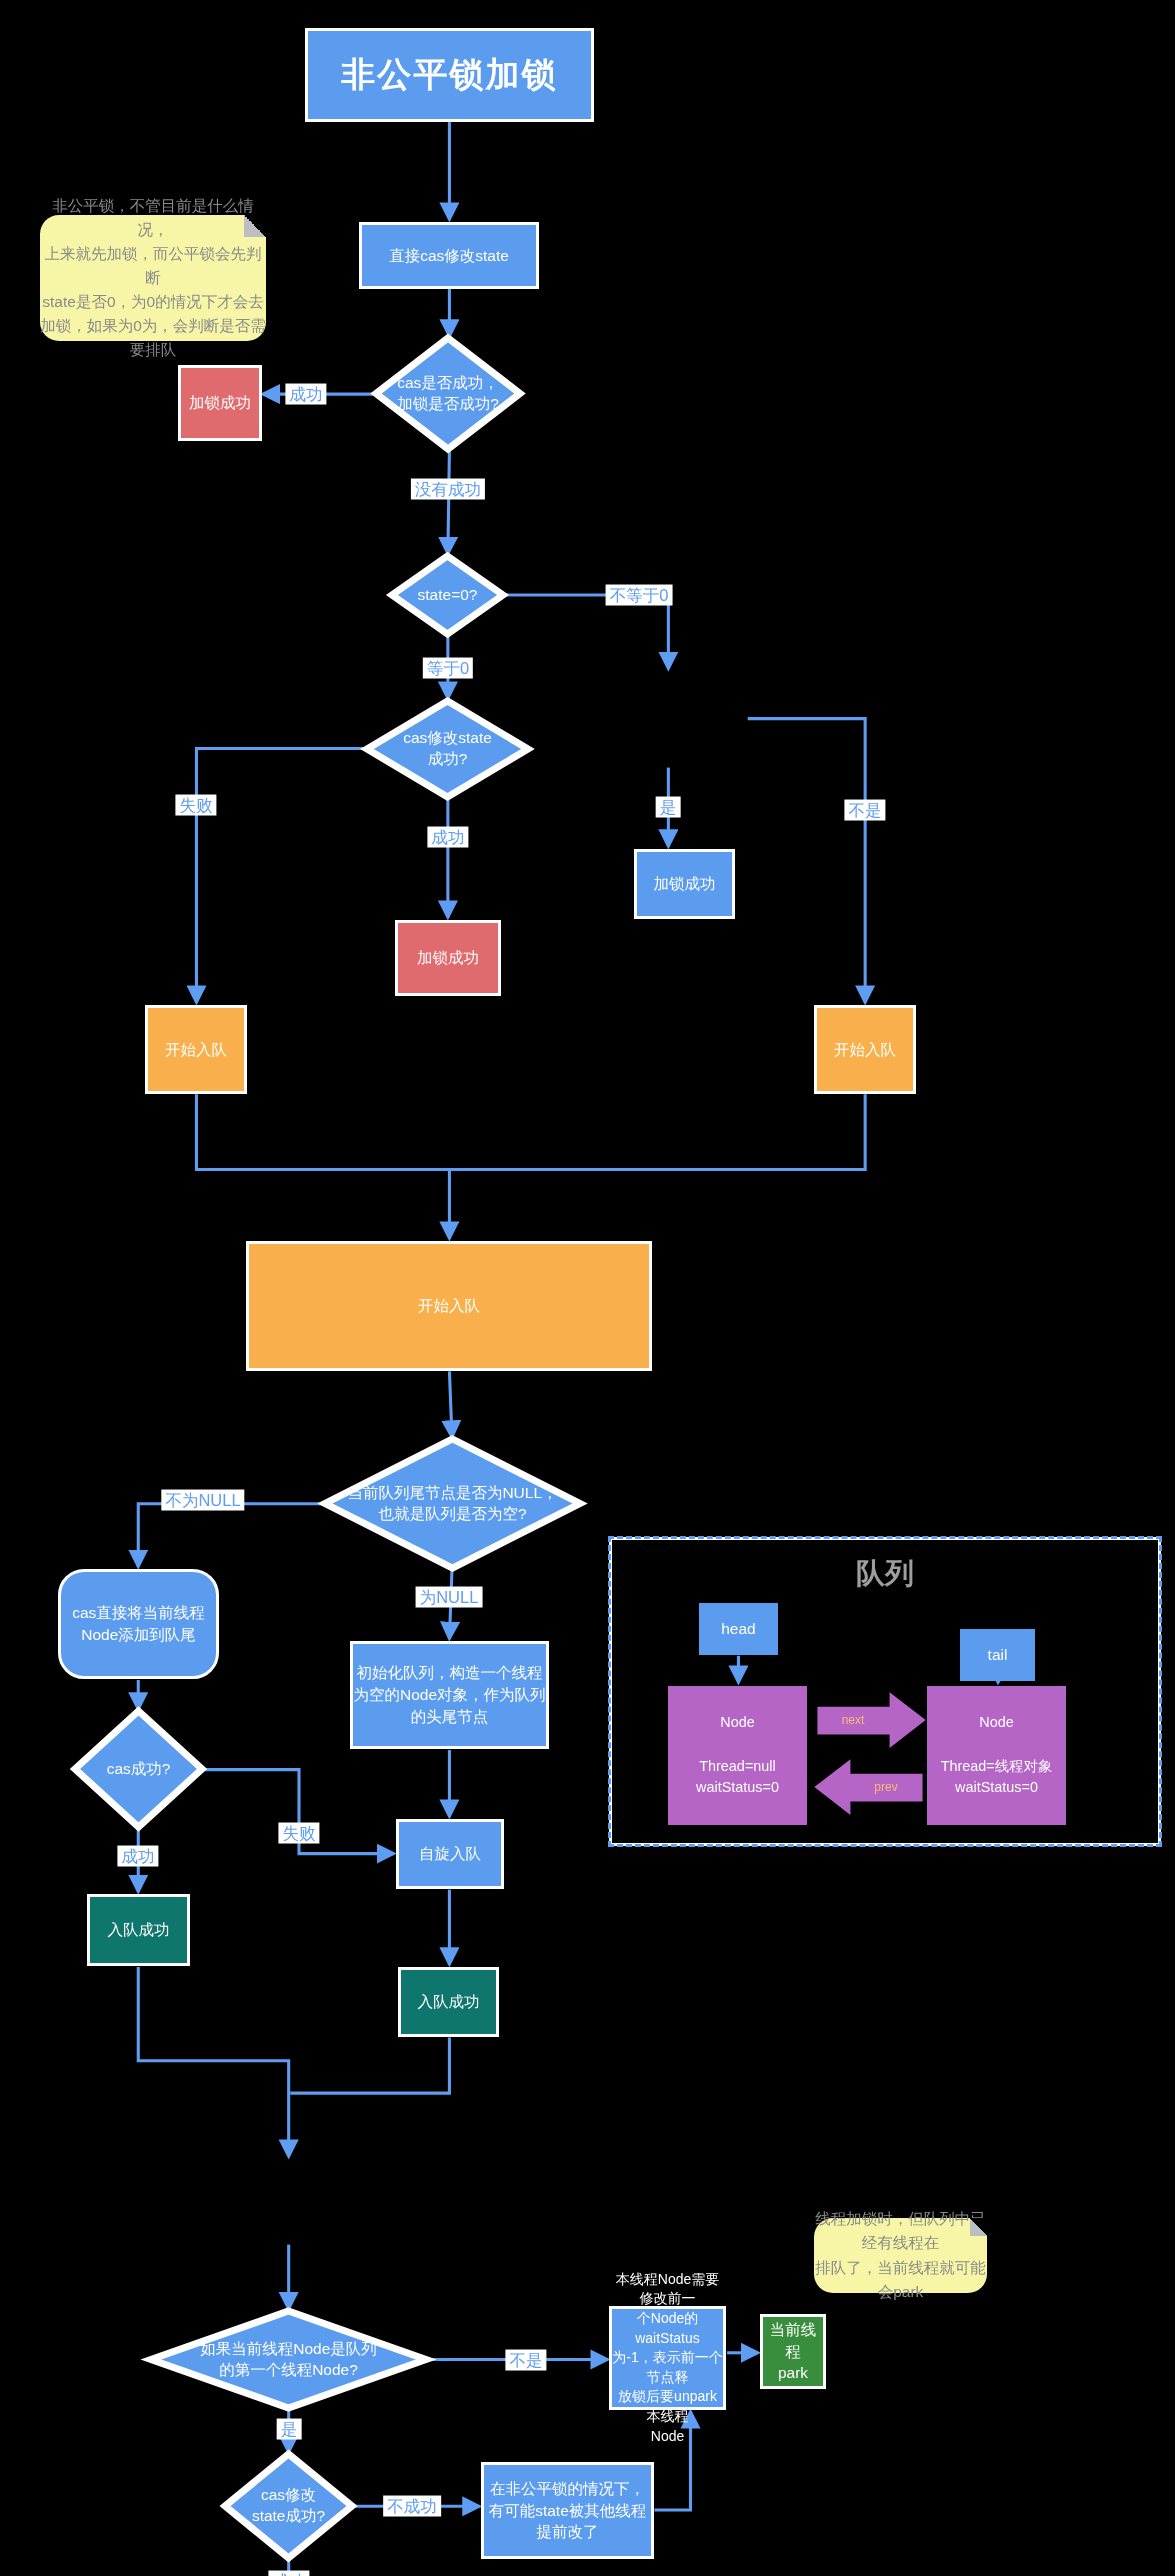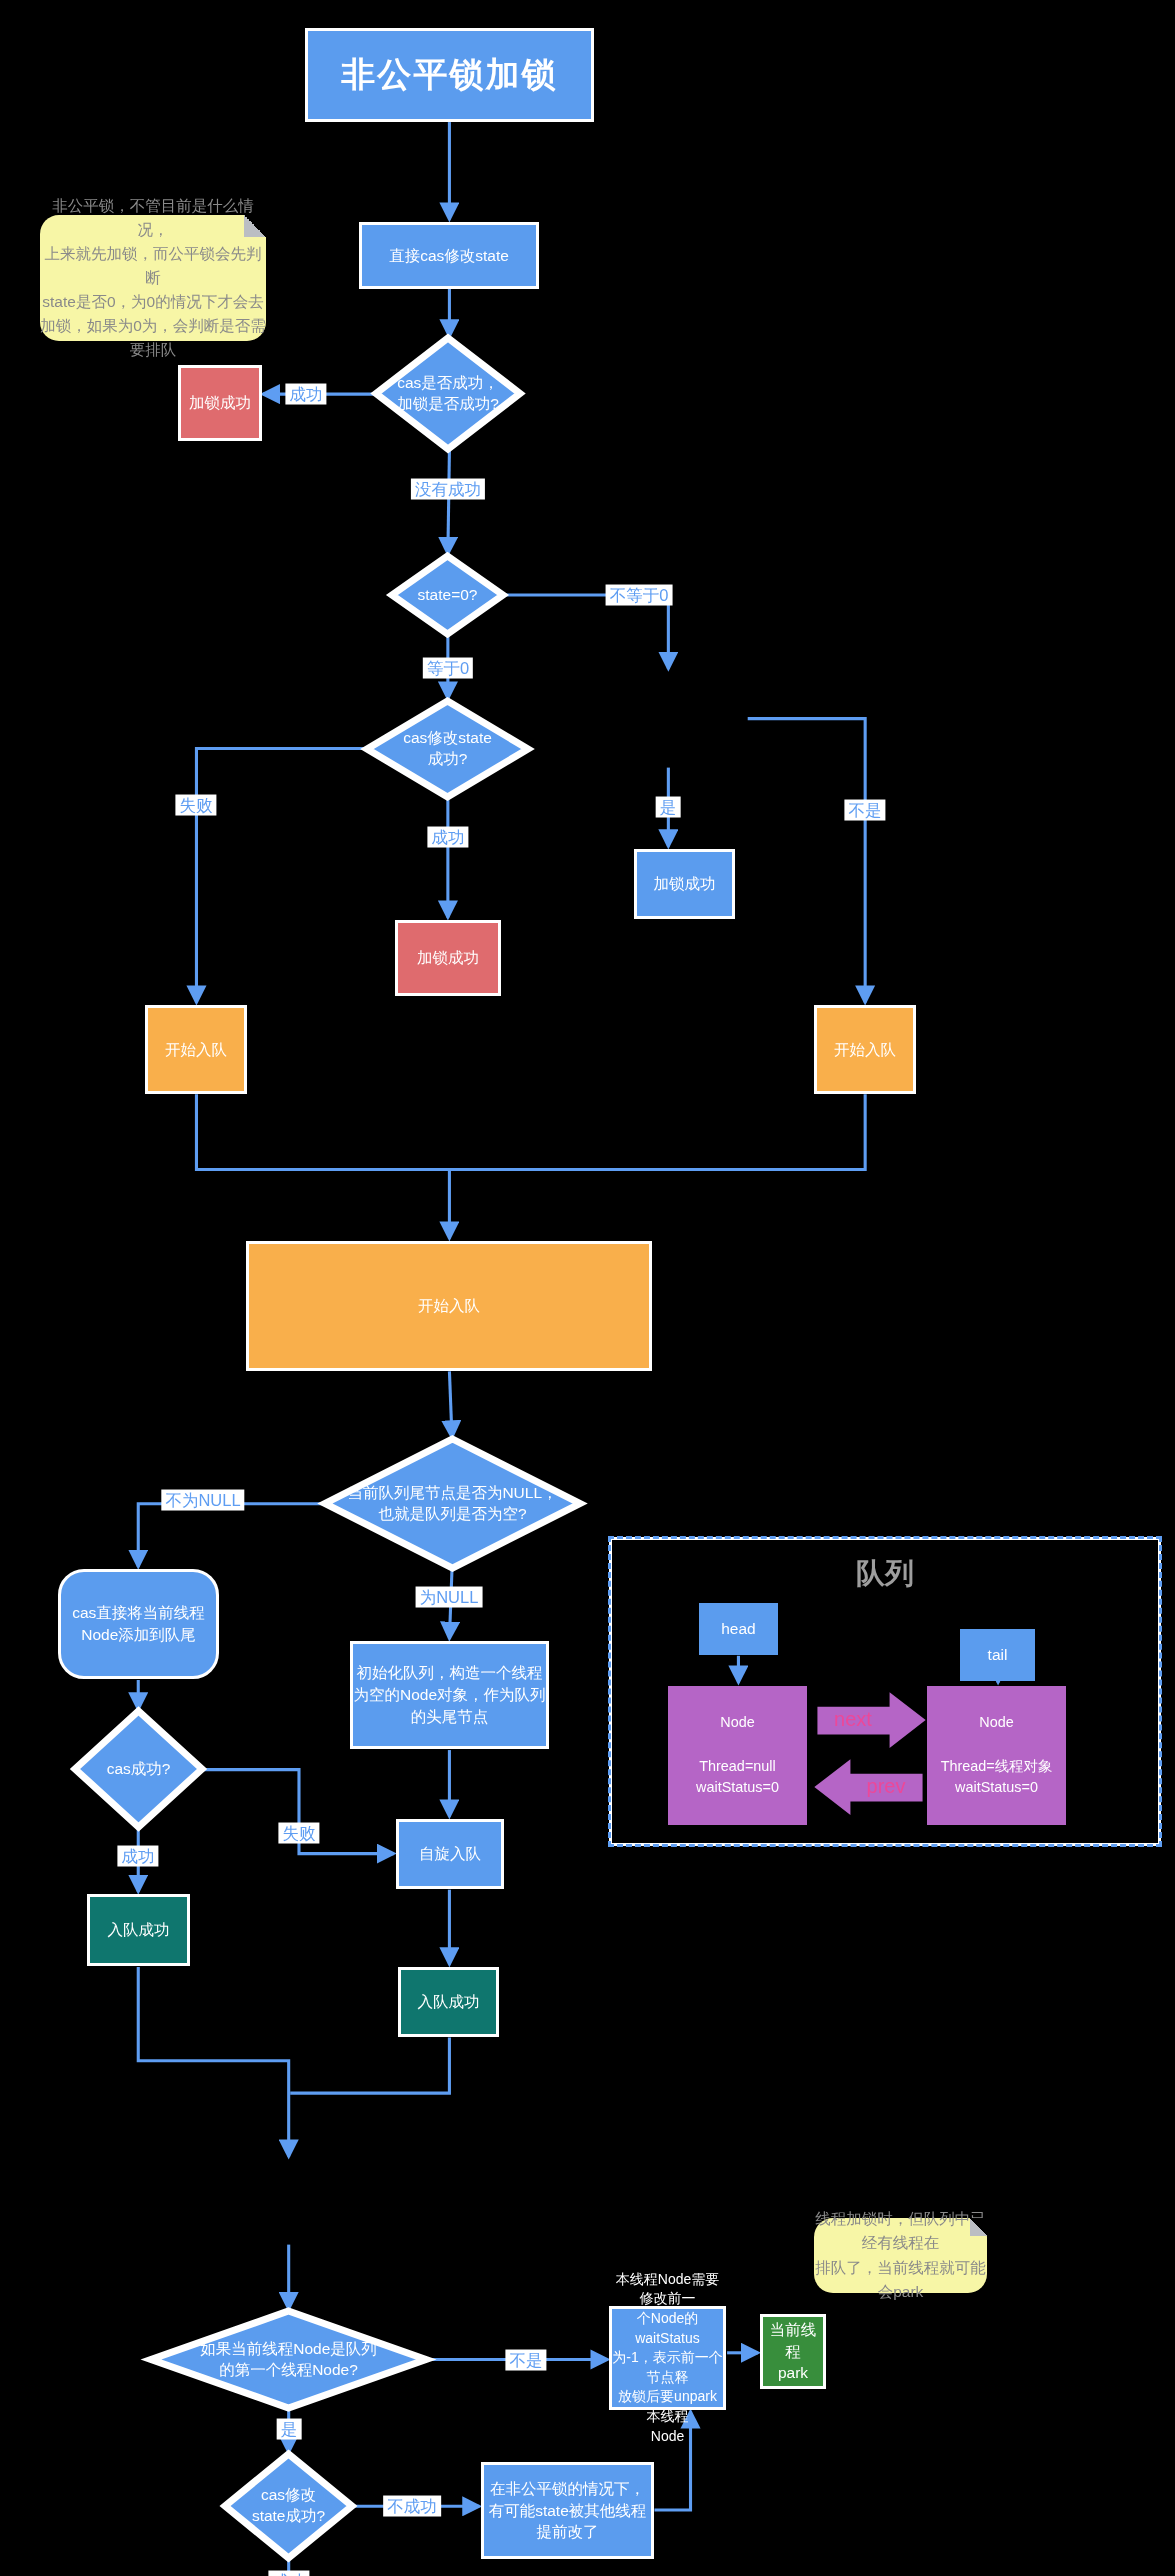--- a/index.html
+++ b/index.html
@@ -23,21 +23,21 @@
         text-align:center;white-space:pre-line;font-size:15.5px;line-height:1.55;border-radius:19px;}
   .fold{position:absolute;top:0;right:0;width:21.6px;height:21.6px;
         background:linear-gradient(225deg,#000 0%,#000 50%,#BBBEC3 50%,#BBBEC3 100%);}
   .panel-outer{position:absolute;left:609px;top:1537px;width:552px;height:309px;border:3.6px solid #ffffff;box-sizing:border-box;}
   .panel-dash{position:absolute;left:-3.6px;top:-3.6px;right:-3.6px;bottom:-3.6px;border:3.6px dashed #5E9DF2;}
   .panel-title{position:absolute;left:0;top:14.4px;width:100%;text-align:center;color:#9E9E9E;
         font-size:29px;font-weight:bold;}
   .qsmall{position:absolute;background:#5B9CEE;color:#fff;display:flex;align-items:center;justify-content:center;font-size:15.5px;}
   .qnode{position:absolute;background:#B565C6;color:#fff;display:flex;align-items:center;justify-content:center;
         text-align:center;white-space:pre-line;font-size:14.4px;line-height:1.5;}
-  .barrow{position:absolute;color:#ec4899;font-size:20px;display:flex;align-items:center;justify-content:center;}
+  .barrow{position:absolute;color:#fdba74;font-size:12px;display:flex;align-items:center;justify-content:center;}
   .title-node{font-size:34px;font-weight:bold;letter-spacing:2.1px;}
   .small-font{font-size:14px;}
 </style>
 </head>
 <body>
 
 <div id="canvas">
 
   <svg id="wires" viewBox="0 0 2282 5272">
     <defs>

